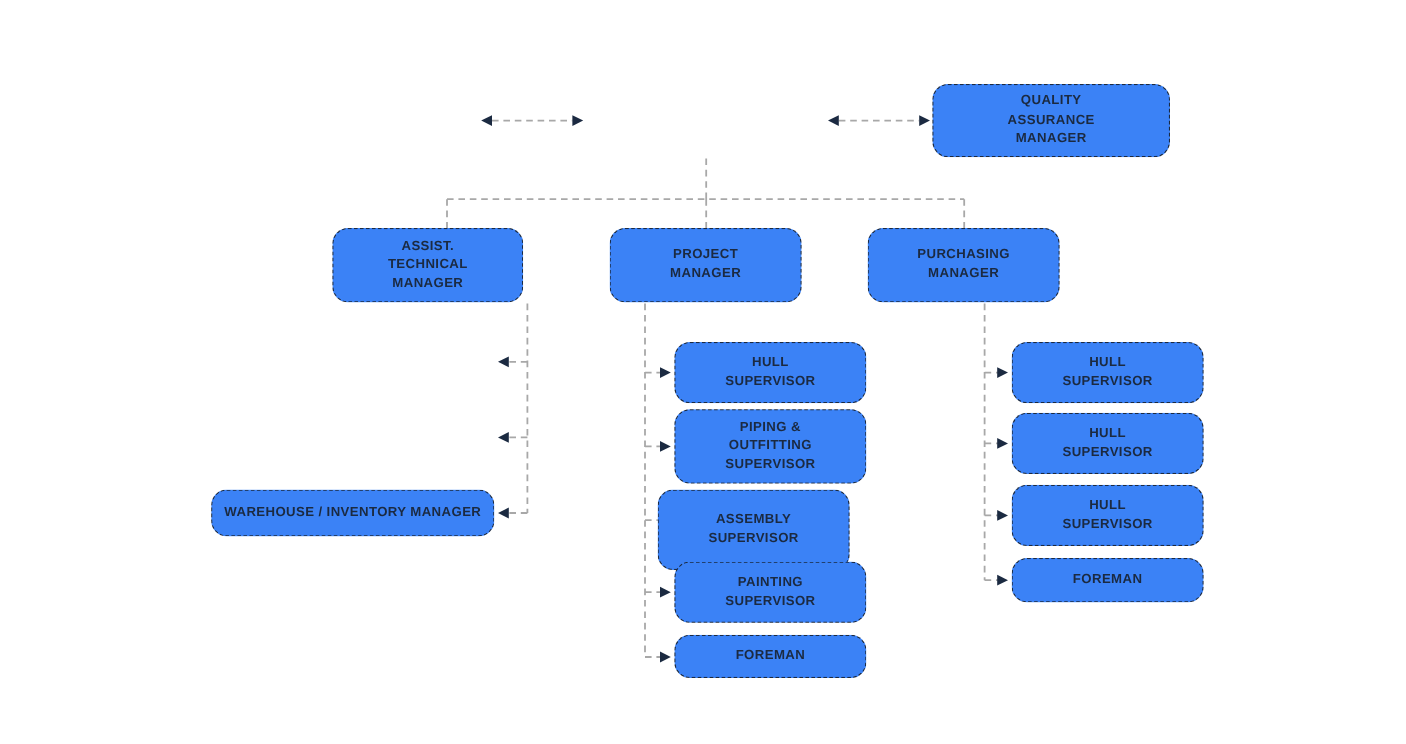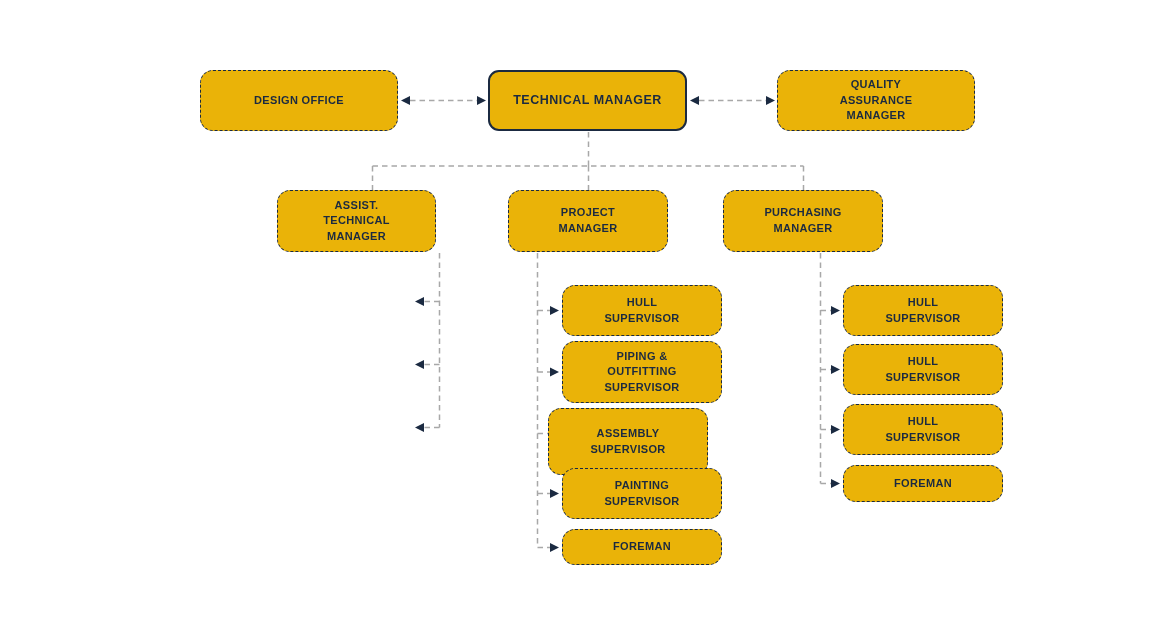--- a/index.html
+++ b/index.html
@@ -22,21 +22,21 @@
     width: 1172px;
     height: 620px;
   }
   .node {
     position: absolute;
     box-sizing: border-box;
     display: flex;
     align-items: center;
     justify-content: center;
     text-align: center;
-    background: #eab308;
+    background: #3b82f6;
     border: 1.4px dashed #1b2a41;
     border-radius: 13px;
     color: #1b2a41;
     font-size: 11px;
     font-weight: 700;
     letter-spacing: 0.03em;
     line-height: 1.42;
     padding: 4px 8px;
   }
   .node .label {
@@ -76,46 +76,43 @@
       <polygon points="559,433.5 550,429 550,438"></polygon>
       <polygon points="559,493.5 550,489 550,498"></polygon>
       <polygon points="559,547.5 550,543 550,552"></polygon>
       <polygon points="840,310.5 831,306 831,315"></polygon>
       <polygon points="840,369.5 831,365 831,374"></polygon>
       <polygon points="840,429.5 831,425 831,434"></polygon>
       <polygon points="840,483.5 831,479 831,488"></polygon>
     </g>
   </svg>
 
-  <div class="node" style="left:200px;top:70px;width:198px;height:61px">
-    <span class="label">DESIGN OFFICE</span>
-  </div>
-  <div class="node solid" style="left:488px;top:70px;width:199px;height:61px">
-    <span class="label">TECHNICAL MANAGER</span>
-  </div>
   <div class="node" style="left:777px;top:70px;width:198px;height:61px">
     <span class="label">QUALITY
 ASSURANCE
 MANAGER</span>
   </div>
 
   <div class="node" style="left:277px;top:190px;width:159px;height:62px">
     <span class="label">ASSIST.
 TECHNICAL
 MANAGER</span>
   </div>
   <div class="node" style="left:508px;top:190px;width:160px;height:62px">
     <span class="label">PROJECT
 MANAGER</span>
   </div>
   <div class="node" style="left:723px;top:190px;width:160px;height:62px">
     <span class="label">PURCHASING
 MANAGER</span>
   </div>
 
+  <div class="node" style="left:176px;top:408px;width:236px;height:39px">
+    <span class="label">WAREHOUSE / INVENTORY MANAGER</span>
+  </div>
 
   <div class="node" style="left:562px;top:285px;width:160px;height:51px">
     <span class="label">HULL
 SUPERVISOR</span>
   </div>
   <div class="node" style="left:562px;top:341px;width:160px;height:62px">
     <span class="label">PIPING &amp;
 OUTFITTING
 SUPERVISOR</span>
   </div>

